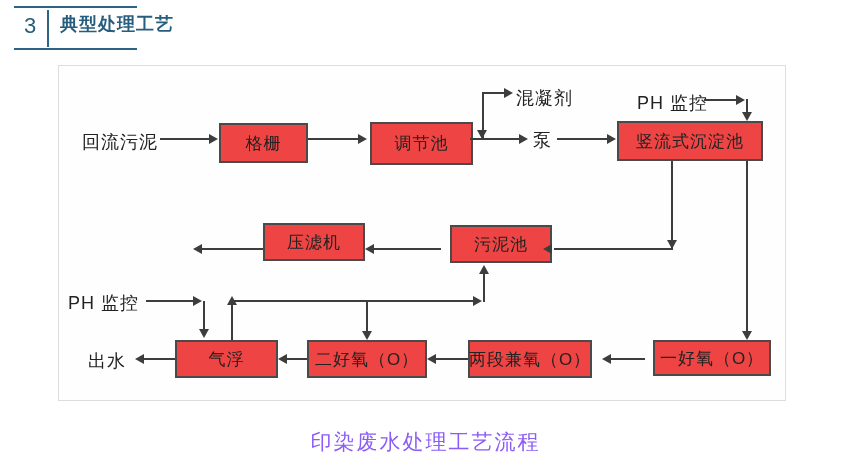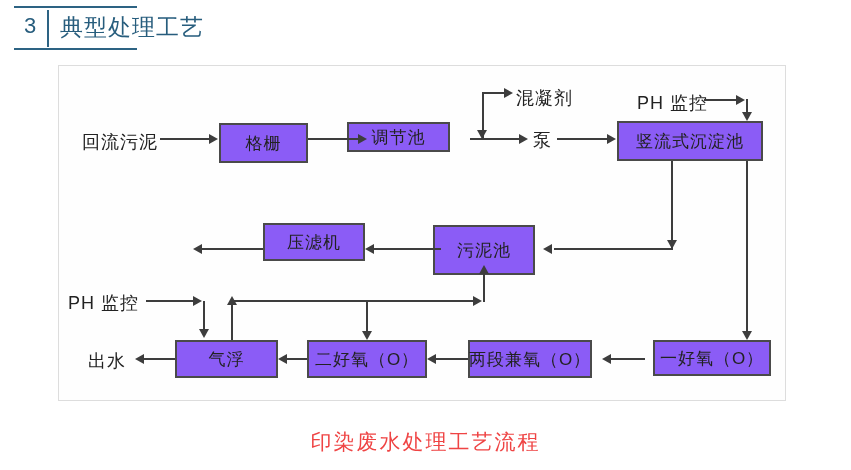--- a/index.html
+++ b/index.html
@@ -4,58 +4,58 @@
 <style>
   html,body { margin:0; padding:0; background:#ffffff; }
   body { font-family:"Liberation Sans","DejaVu Sans",sans-serif; }
   .page { position:relative; width:851px; height:470px; background:#ffffff; overflow:hidden; }
 
   
   .hline { position:absolute; height:2px; background:#2d6383; }
   .hnum  { position:absolute; left:14px; top:13px; width:32px; text-align:center;
            font-size:22px; color:#275d7d; }
   .hdiv  { position:absolute; left:47px; top:10px; width:2px; height:37px; background:#2d6383; }
-  .htitle{ position:absolute; left:60px; top:12px; font-size:23px; font-weight:normal;
+  .htitle{ position:absolute; left:60px; top:12px; font-size:18px; font-weight:bold;
            color:#275d7d; letter-spacing:1px; white-space:nowrap; }
 
   
   .frame { position:absolute; left:58px; top:65px; width:726px; height:334px;
            border:1px solid #dddddd; background:#fefefe; }
-  .node  { position:absolute; box-sizing:border-box; border:2px solid #4a4a4a; background:#8b5cf6;
+  .node  { position:absolute; box-sizing:border-box; border:2px solid #4a4a4a; background:#ef4444;
            color:#222222; display:flex; align-items:center; justify-content:center;
            font-size:17px; letter-spacing:1px; white-space:nowrap; }
   .lbl   { position:absolute; color:#222222; font-size:18px; letter-spacing:1px; white-space:nowrap; }
   .ln    { position:absolute; background:#3d3d3d; }
   .ar    { position:absolute; width:0; height:0; }
   .ar-r  { border-top:5px solid transparent; border-bottom:5px solid transparent; border-left:9px solid #3d3d3d; }
   .ar-l  { border-top:5px solid transparent; border-bottom:5px solid transparent; border-right:9px solid #3d3d3d; }
   .ar-u  { border-left:5px solid transparent; border-right:5px solid transparent; border-bottom:9px solid #3d3d3d; }
   .ar-d  { border-left:5px solid transparent; border-right:5px solid transparent; border-top:9px solid #3d3d3d; }
 
   .caption { position:absolute; left:0; top:428px; width:100%; text-align:center;
-             font-size:21px; color:#ef4444; letter-spacing:2px; }
+             font-size:21px; color:#8b5cf6; letter-spacing:2px; }
 </style>
 </head>
 <body>
 
 <div class="page">
 
   <div class="hline" style="left:14px;top:6px;width:123px"></div>
   <div class="hnum">3</div>
   <div class="hdiv"></div>
   <div class="htitle">典型处理工艺</div>
   <div class="hline" style="left:14px;top:48px;width:123px"></div>
 
   <div class="frame"></div>
 
   <div class="node" style="left:219px;top:123px;width:89px;height:40px">格栅</div>
-  <div class="node" style="left:347px;top:122px;width:103px;height:30px">调节池</div>
+  <div class="node" style="left:370px;top:122px;width:103px;height:43px">调节池</div>
   <div class="node" style="left:617px;top:121px;width:146px;height:40px">竖流式沉淀池</div>
   <div class="node" style="left:263px;top:223px;width:102px;height:38px">压滤机</div>
-  <div class="node" style="left:433px;top:225px;width:102px;height:50px">污泥池</div>
+  <div class="node" style="left:450px;top:225px;width:102px;height:38px">污泥池</div>
   <div class="node" style="left:307px;top:340px;width:120px;height:38px">二好氧（O）</div>
   <div class="node" style="left:175px;top:340px;width:103px;height:38px">气浮</div>
   <div class="node" style="left:468px;top:340px;width:124px;height:38px">两段兼氧（O）</div>
   <div class="node" style="left:653px;top:340px;width:118px;height:36px">一好氧（O）</div>
 
   <div class="lbl" style="left:82px;top:130px">回流污泥</div>
   <div class="lbl" style="left:516px;top:86px">混凝剂</div>
   <div class="lbl" style="left:533px;top:128px">泵</div>
   <div class="lbl" style="left:637px;top:91px">PH 监控</div>
   <div class="lbl" style="left:68px;top:291px">PH 监控</div>

